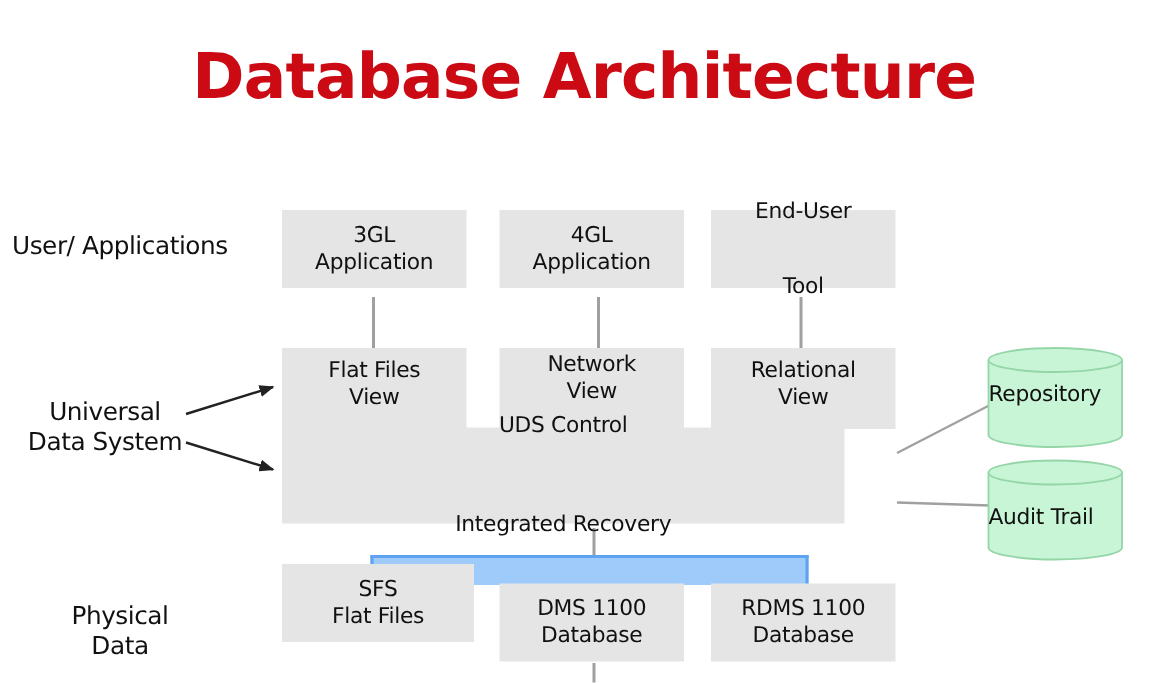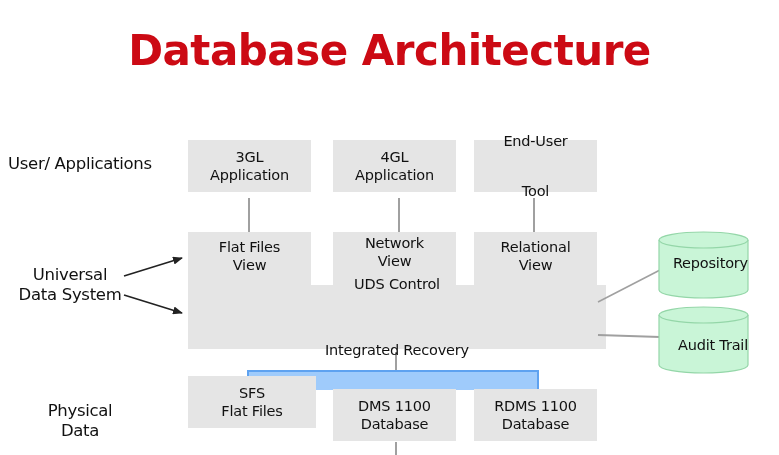--- a/index.html
+++ b/index.html
@@ -3,21 +3,21 @@
 <meta charset="utf-8">
 <style>
   html,body{margin:0;padding:0;background:#ffffff;}
   body{width:779px;height:455px;position:relative;overflow:hidden;font-family:"DejaVu Sans","Liberation Sans",sans-serif;}
   .title{position:absolute;left:0;width:779px;top:26px;text-align:center;color:#cc0a14;font-size:42px;font-weight:bold;letter-spacing:-0.5px;}
   .lbl{position:absolute;color:#111;font-size:16.5px;text-align:center;line-height:20px;letter-spacing:-0.3px;}
   .box{position:absolute;background:#e5e5e5;color:#111;font-size:14.5px;text-align:center;line-height:18px;display:flex;flex-direction:column;justify-content:center;align-items:center;letter-spacing:-0.2px;}
   .box span{display:block;}
   .line{position:absolute;background:#a0a0a0;}
   svg.over{position:absolute;left:0;top:0;width:779px;height:455px;pointer-events:none;}
-  .cyl-text{position:absolute;font-size:14.5px;color:#111;text-align:right;width:89px;letter-spacing:-0.2px;}
+  .cyl-text{position:absolute;font-size:14.5px;color:#111;text-align:left;width:89px;letter-spacing:-0.2px;}
   .bus{position:absolute;background:#9fcbfb;border:2px solid #5ea2f0;border-bottom:none;box-sizing:border-box;}
 </style>
 </head>
 <body>
 
 <div class="title">Database Architecture</div>
 
 <div class="lbl" style="left:8px;top:154px;width:170px;text-align:left;">
   <span>User/ Applications</span>
 </div>
@@ -56,21 +56,21 @@
   <span>View</span>
 </div>
 <div class="box" style="left:333px;top:232px;width:123px;height:54px;justify-content:flex-start;padding-top:2px;box-sizing:border-box;">
   <span>Network</span>
   <span>View</span>
 </div>
 <div class="box" style="left:474px;top:232px;width:123px;height:54px;justify-content:flex-start;padding-top:6px;box-sizing:border-box;">
   <span>Relational</span>
   <span>View</span>
 </div>
-<div class="box" style="left:188px;top:285px;width:418px;height:64px;gap:48px;">
+<div class="box" style="left:188px;top:285px;width:375px;height:64px;gap:48px;">
   <span>UDS Control</span>
   <span>Integrated Recovery</span>
 </div>
 
 <div class="bus" style="left:247px;top:370px;width:292px;height:20px;"></div>
 
 <div class="box" style="left:188px;top:376px;width:128px;height:52px;">
   <span>SFS</span>
   <span>Flat Files</span>
 </div>

